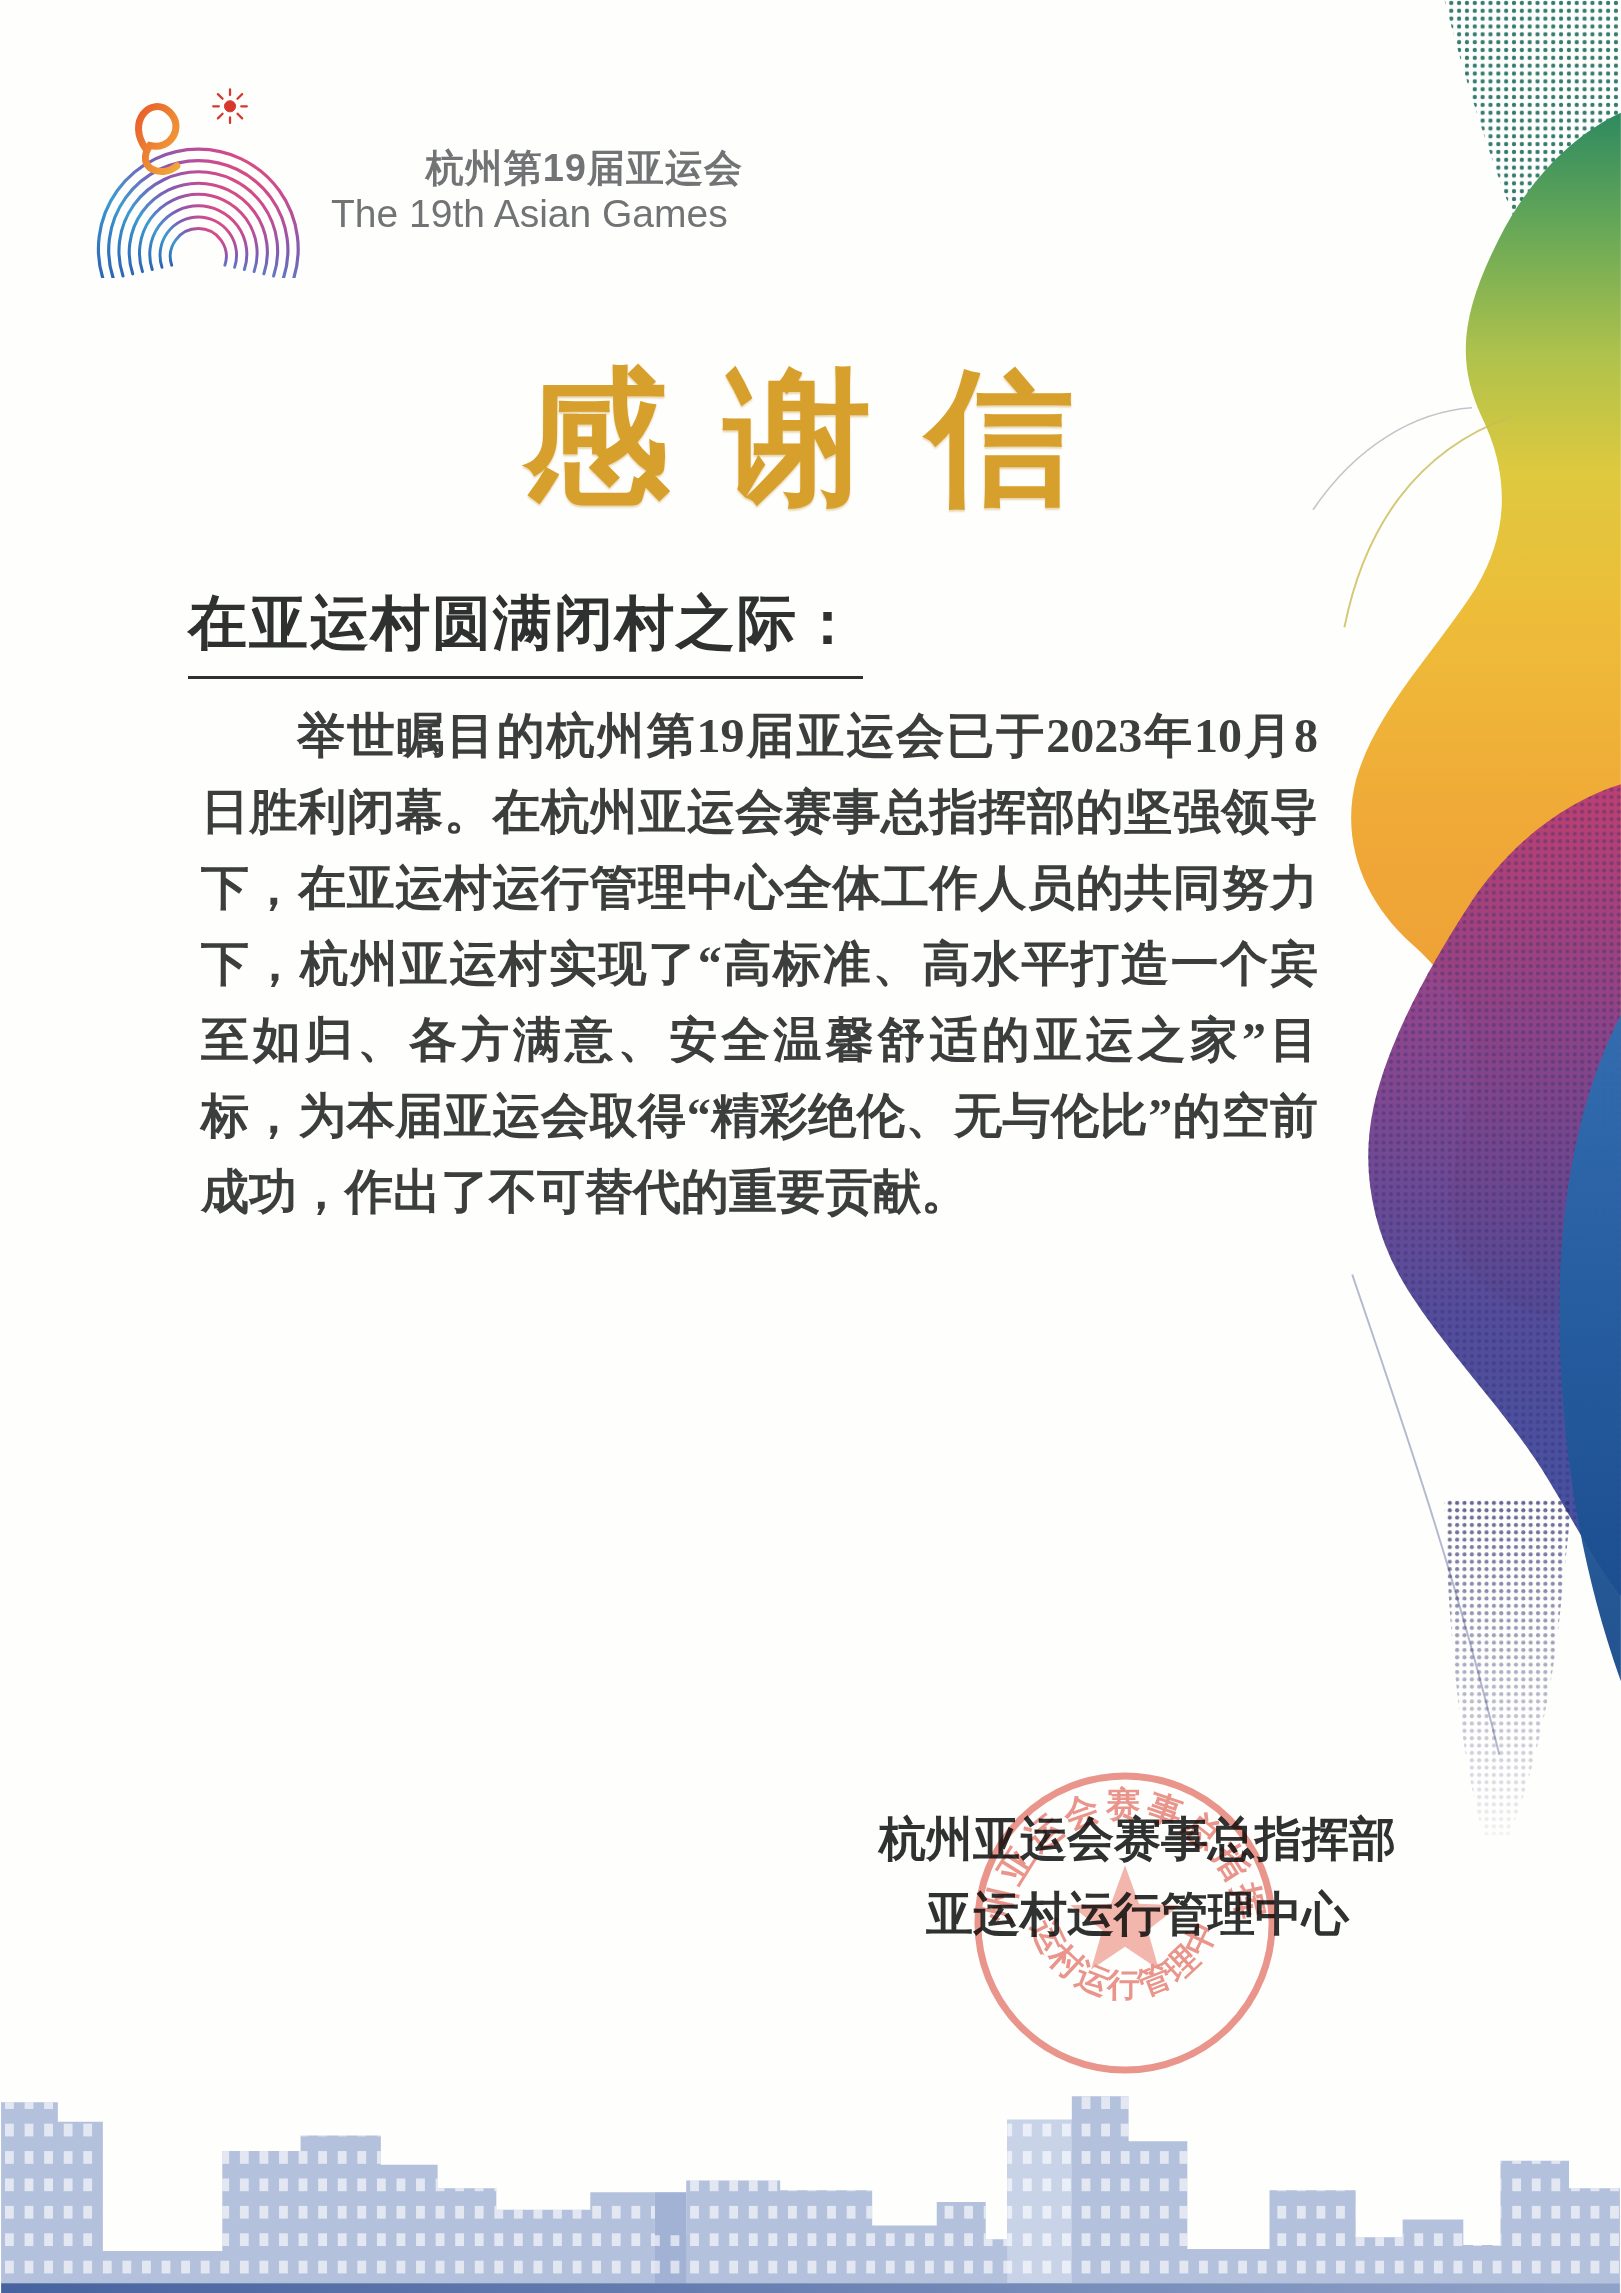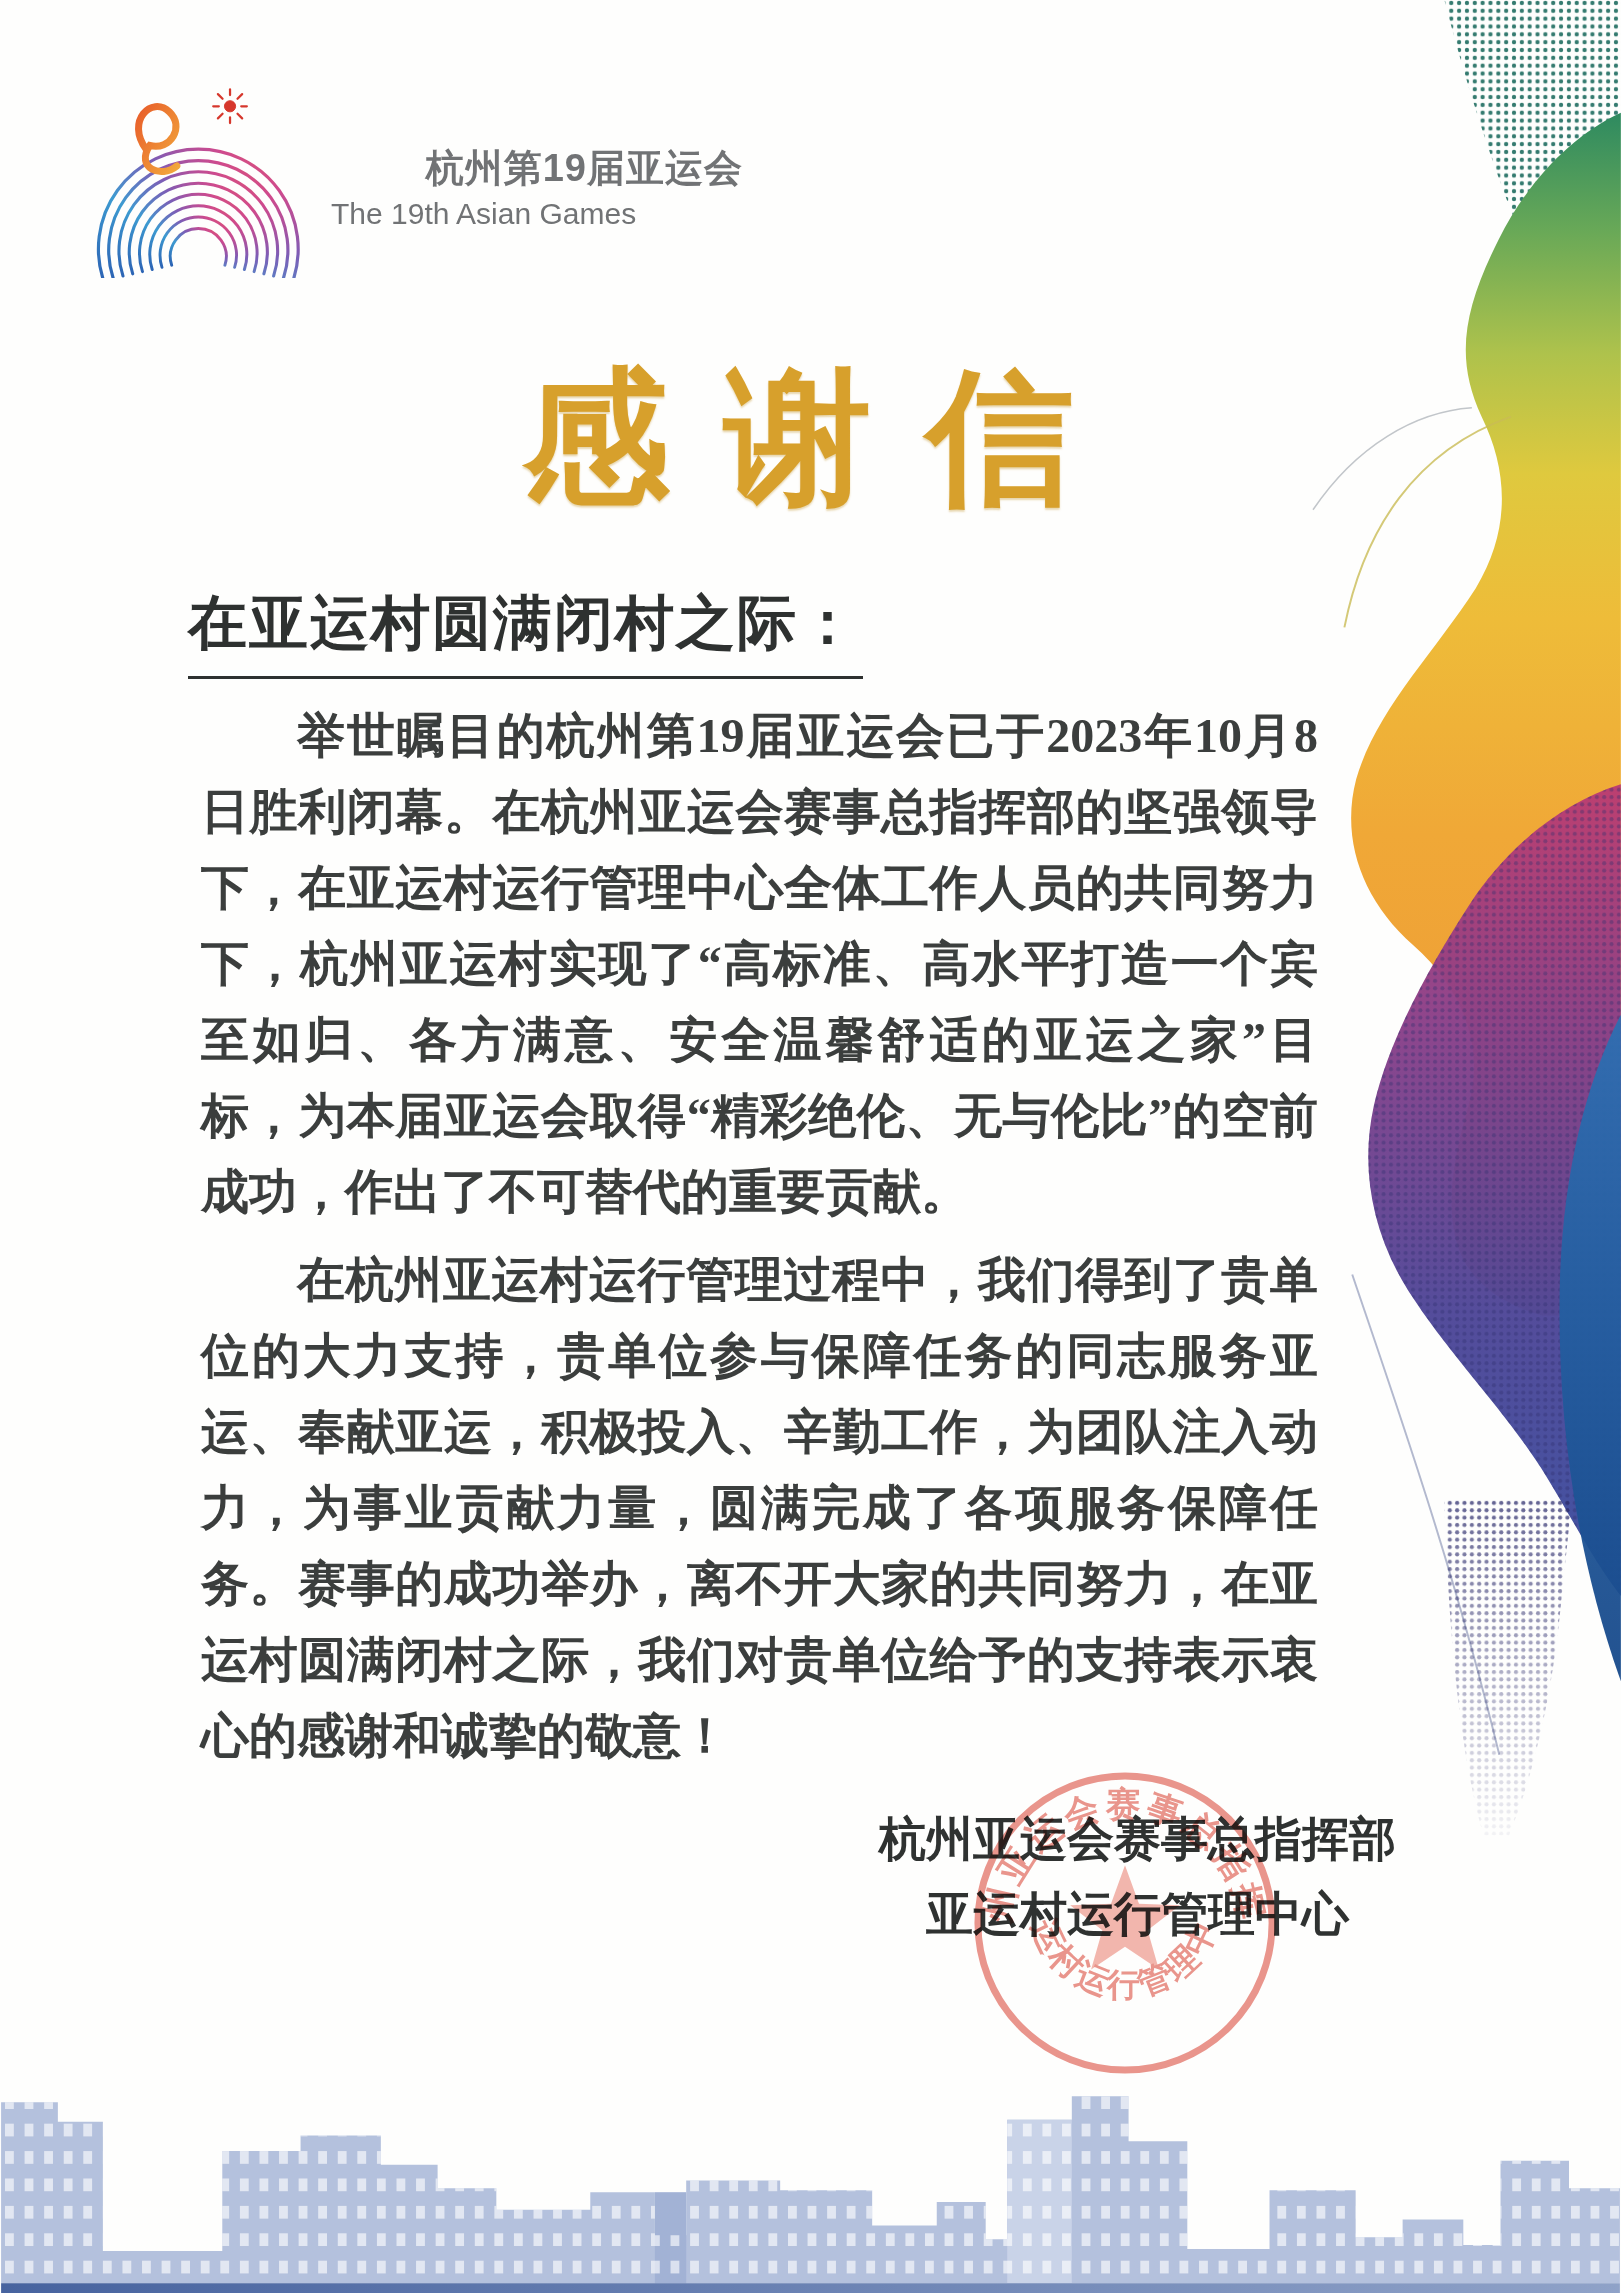--- a/index.html
+++ b/index.html
@@ -3,21 +3,21 @@
 <meta charset="utf-8">
 <style>
   html,body{margin:0;padding:0;background:#888;}
   .page{position:relative;width:1621px;height:2294px;background:#fefefd;overflow:hidden;
         font-family:"Liberation Serif","DejaVu Serif",serif;}
   .abs{position:absolute;}
   
   .logo-emblem{left:86px;top:82px;width:247px;height:196px;}
   .logo-text{left:331px;top:143px;width:412px;font-family:"Liberation Sans","DejaVu Sans",sans-serif;color:#717375;}
   .logo-zh{font-size:38px;font-weight:600;letter-spacing:1px;line-height:51px;text-align:right;}
-  .logo-en{font-size:30px;font-weight:500;letter-spacing:0px;line-height:39px;}
+  .logo-en{font-size:39px;font-weight:500;letter-spacing:0px;line-height:39px;}
   
   .letter-title{left:0;top:355px;width:1621px;text-align:center;
     font-size:147px;font-weight:700;color:#d7a02c;letter-spacing:55px;padding-left:30px;box-sizing:border-box;
     text-shadow:0 2px 2px rgba(190,140,30,.35);line-height:167px;}
   
   .recipient{left:188px;top:584px;font-size:59px;font-weight:700;color:#2e3130;
     border-bottom:3.9px solid #2e3130;padding:0 3.9px 11.8px 0;letter-spacing:2px;}
   
   .body-text{left:189px;top:686px;width:1141px;font-size:48px;line-height:76px;font-weight:600;
     color:#3b3e3d;text-align:justify;text-justify:inter-ideograph;}
@@ -140,21 +140,20 @@
     <path d="M140,1530 L270,1530 L258,1645 C248,1742 228,1818 206,1872
       L180,1872 C158,1800 144,1672 140,1530 Z" fill="url(#pNavy)" mask="url(#mFade)" opacity="0.8"></path>
   </svg>
 
   <div class="abs letter-title">感谢信</div>
 
   <div class="abs recipient">在亚运村圆满闭村之际：</div>
 
   <div class="abs body-text">
     <p>举世瞩目的杭州第19届亚运会已于2023年10月8日胜利闭幕。在杭州亚运会赛事总指挥部的坚强领导下，在亚运村运行管理中心全体工作人员的共同努力下，杭州亚运村实现了“高标准、高水平打造一个宾至如归、各方满意、安全温馨舒适的亚运之家”目标，为本届亚运会取得“精彩绝伦、无与伦比”的空前成功，作出了不可替代的重要贡献。</p>
-    <p>在杭州亚运村运行管理过程中，我们得到了贵单位的大力支持，贵单位参与保障任务的同志服务亚运、奉献亚运，积极投入、辛勤工作，为团队注入动力，为事业贡献力量，圆满完成了各项服务保障任务。赛事的成功举办，离不开大家的共同努力，在亚运村圆满闭村之际，我们对贵单位给予的支持表示衷心的感谢和诚挚的敬意！</p>
   </div>
 
   <div class="abs signature">
     <div>杭州亚运会赛事总指挥部</div>
     <div>亚运村运行管理中心</div>
   </div>
 
   <svg class="abs stamp" viewBox="0 0 320 320" aria-hidden="true">
     <defs>
       <path id="arcTop" d="M44,168 A116,116 0 1 1 276,168" fill="none"></path>

